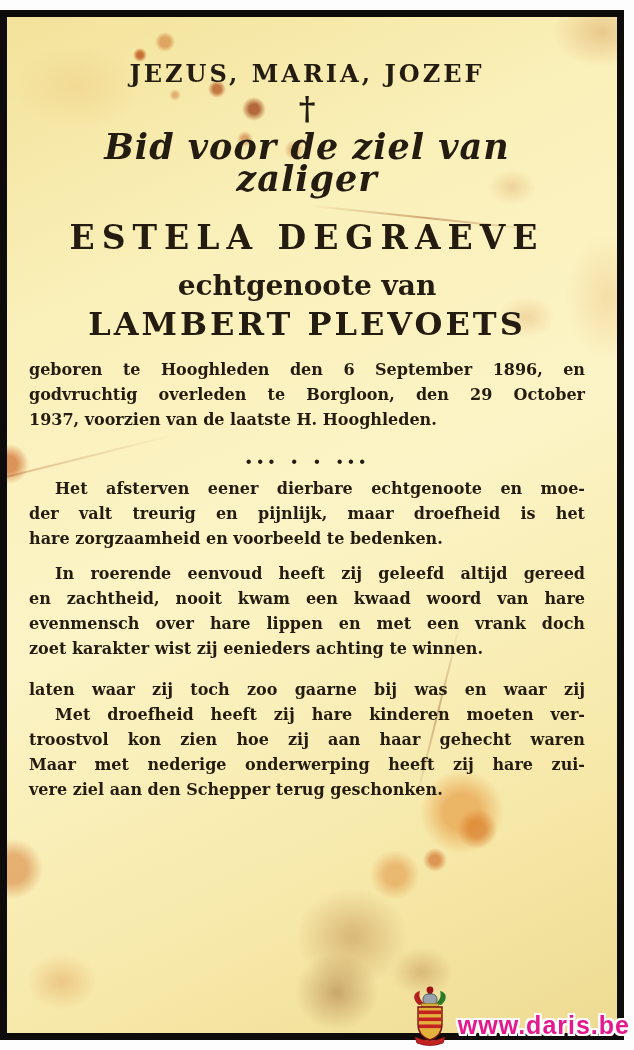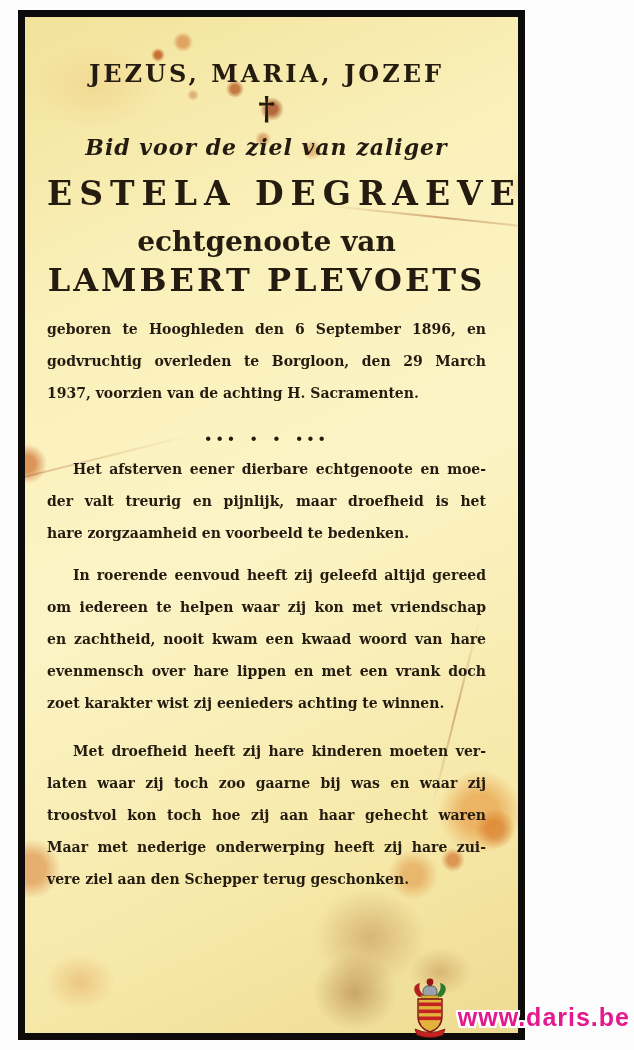--- a/index.html
+++ b/index.html
@@ -6,22 +6,22 @@
   body {
     width:634px; height:1050px;
     background:#ffffff;
     font-family:"DejaVu Serif", serif;
     overflow:hidden;
   }
   .page { position:relative; width:634px; height:1050px; background:#fdfdfd; }
 
   
   .card {
-    position:absolute; left:18px; top:10px;
-    width:507px; height:1030px;
+    position:absolute; left:0; top:10px;
+    width:624px; height:1030px;
     border:7px solid #0d0c0a;
     box-sizing:border-box;
     background:linear-gradient(155deg,#f2e29a 0%,#faf0ba 25%,#fcf4c6 50%,#f6e8a8 80%,#eedb92 100%);
   }
   .paper { position:absolute; inset:0; overflow:hidden; }
 
   
   .stains { position:absolute; inset:0; pointer-events:none;
     background:
       radial-gradient(circle at 133px 38px, rgba(186,74,16,.75) 0 3px, rgba(186,74,16,0) 7px),
@@ -57,36 +57,36 @@
 
   .content {
     position:absolute; inset:0;
     padding:44px 32px 0 22px;
     box-sizing:border-box;
     color:#241c10;
   }
   .c { text-align:center; }
   .invocation { font-size:24px; font-weight:bold; letter-spacing:3px; line-height:26px; }
   .cross { font-size:32px; font-weight:bold; line-height:34px; margin-top:4px; }
-  .intro { font-size:22px; font-weight:bold; font-style:italic; letter-spacing:1px; line-height:32px; margin-top:6px; }
-  .name { font-size:33px; font-weight:bold; letter-spacing:7px; line-height:38px; margin-top:12px; white-space:nowrap; }
+  .intro { font-size:35px; font-weight:bold; font-style:italic; letter-spacing:1px; line-height:32px; margin-top:6px; }
+  .name { font-size:33px; font-weight:bold; letter-spacing:7px; line-height:38px; margin-top:24px; white-space:nowrap; }
   .relation { font-size:28px; font-weight:bold; line-height:26px; margin-top:16px; }
   .spouse { font-size:32px; font-weight:bold; letter-spacing:3px; line-height:30px; margin-top:10px; }
 
-  .block { font-size:14px; font-weight:bold; line-height:32px; }
+  .block { font-size:16px; font-weight:bold; line-height:25px; }
   .b-vitals { margin-top:18px; }
   .divider { margin-top:14px; text-align:center; font-size:24px; font-weight:bold; letter-spacing:3px; line-height:20px; }
   .b-p1 { margin-top:10px; }
   .b-p2 { margin-top:10px; }
   .b-p3 { margin-top:16px; }
   .jl { text-align:justify; text-align-last:justify; }
   .ind { text-indent:26px; }
 
   
-  .watermark { position:absolute; right:4px; bottom:12px; display:flex; align-items:flex-end; z-index:5; }
+  .watermark { position:absolute; right:4px; bottom:4px; display:flex; align-items:flex-end; z-index:5; }
   .wm-arms { margin-right:8px; margin-bottom:0; }
   .wm-text {
     font-family:"Liberation Sans", sans-serif;
     font-weight:bold; font-size:25px; letter-spacing:1px;
     color:#e5188e; line-height:30px; margin-bottom:6px;
     text-shadow:
       -2px 0 0 #fff, 2px 0 0 #fff, 0 -2px 0 #fff, 0 2px 0 #fff,
       -2px -2px 0 #fff, 2px -2px 0 #fff, -2px 2px 0 #fff, 2px 2px 0 #fff;
   }
 </style>
@@ -106,44 +106,43 @@
 
         <div class="invocation c">JEZUS, MARIA, JOZEF</div>
         <div class="cross c">†</div>
         <div class="intro c">Bid voor de ziel van zaliger</div>
         <div class="name c">ESTELA DEGRAEVE</div>
         <div class="relation c">echtgenoote van</div>
         <div class="spouse c">LAMBERT PLEVOETS</div>
 
         <div class="block b-vitals">
           <div class="jl">geboren te Hooghleden den 6 September 1896, en</div>
-          <div class="jl">godvruchtig overleden te Borgloon, den 29 March</div>
-          <div>1937, voorzien van de achting H. Sacramenten.</div>
+          <div class="jl">godvruchtig overleden te Borgloon, den 29 October</div>
+          <div>1937, voorzien van de laatste H. Hooghleden.</div>
         </div>
 
         <div class="divider">... . . ...</div>
 
         <div class="block b-p1">
           <div class="jl ind">Het afsterven eener dierbare echtgenoote en moe-</div>
           <div class="jl">der valt treurig en pijnlijk, maar droefheid is het</div>
           <div>hare zorgzaamheid en voorbeeld te bedenken.</div>
         </div>
 
         <div class="block b-p2">
           <div class="jl ind">In roerende eenvoud heeft zij geleefd altijd gereed</div>
-          <div class="jl">om iedereen te helpen waar zij kon met vriendschap</div>
           <div class="jl">en zachtheid, nooit kwam een kwaad woord van hare</div>
           <div class="jl">evenmensch over hare lippen en met een vrank doch</div>
           <div>zoet karakter wist zij eenieders achting te winnen.</div>
         </div>
 
         <div class="block b-p3">
+          <div class="jl">laten waar zij toch zoo gaarne bij was en waar zij</div>
           <div class="jl ind">Met droefheid heeft zij hare kinderen moeten ver-</div>
-          <div class="jl">laten waar zij toch zoo gaarne bij was en waar zij</div>
-          <div class="jl">troostvol kon toch hoe zij aan haar gehecht waren</div>
+          <div class="jl">troostvol kon zien hoe zij aan haar gehecht waren</div>
           <div class="jl">Maar met nederige onderwerping heeft zij hare zui-</div>
           <div>vere ziel aan den Schepper terug geschonken.</div>
         </div>
 
       </div>
     </div>
   </div>
 
   <div class="watermark">
     <svg class="wm-arms" width="40" height="60" viewBox="0 0 40 60" xmlns="http://www.w3.org/2000/svg">

